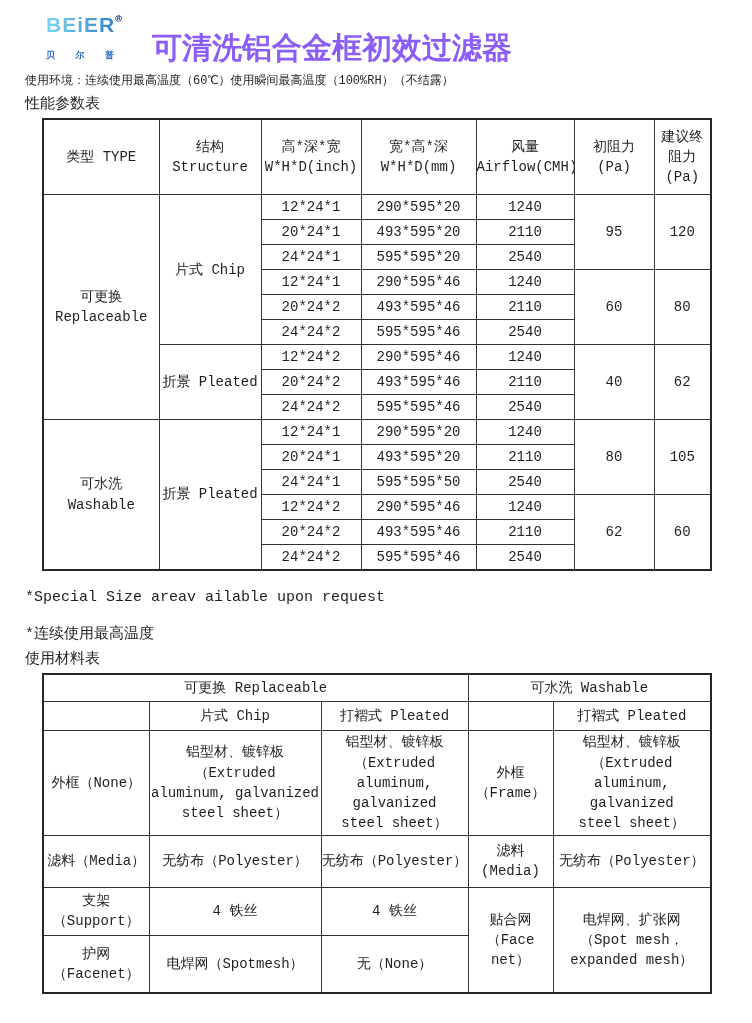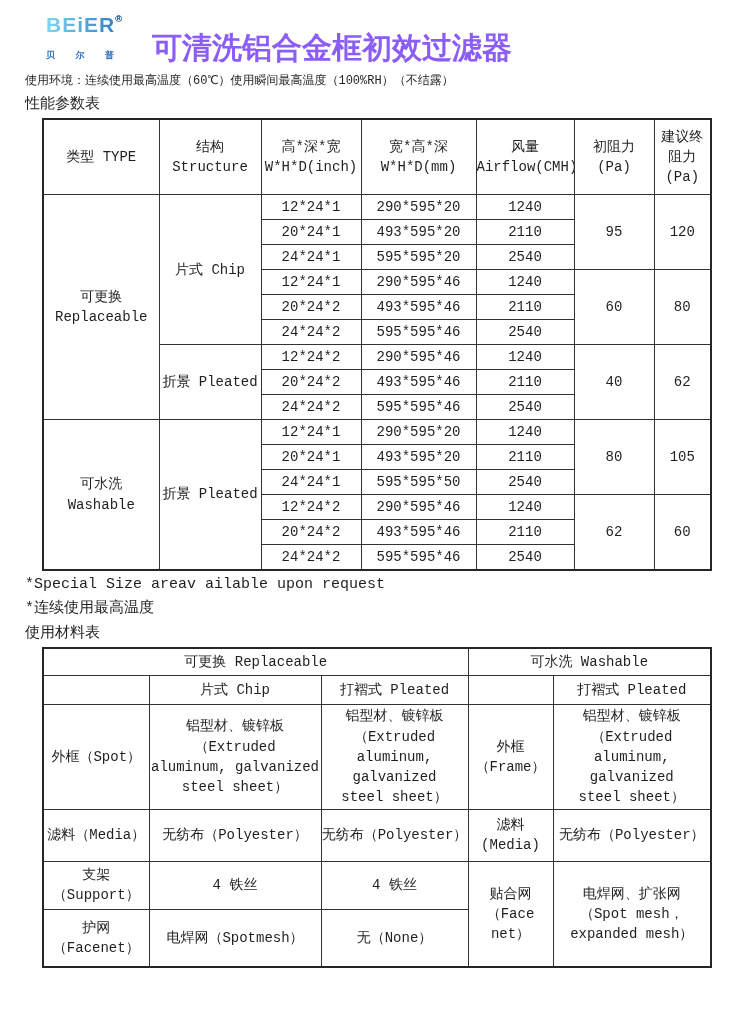--- a/index.html
+++ b/index.html
@@ -66,21 +66,21 @@
     line-height: 1.4;
   }
   .table-label {
     font-size: 15px;
     margin: 4px 0 3px 25px;
     line-height: 1.4;
     font-family: Liberation Mono, monospace;
   }
   .note {
     font-size: 15px;
-    margin: 3px 0 0 25px;
+    margin: 16px 0 0 25px;
     line-height: 1.4;
   }
   
   table {
     border-collapse: collapse;
     table-layout: fixed;
     margin-left: 42px;
     width: 668px;
     border: 2px solid #262626;
   }
@@ -267,21 +267,21 @@
       <tr id="mat-sub-row" class="m-sub-row">
           <th></th>
           <th>片式 Chip</th>
           <th>打褶式 Pleated</th>
           <th></th>
           <th>打褶式 Pleated</th>
         </tr>
     </thead>
     <tbody id="mat-tbody">
         <tr class="m-row-0">
-          <td>外框（Spot）</td>
+          <td>外框（None）</td>
           <td>铝型材、镀锌板
 （Extruded
 aluminum, galvanized
 steel sheet）</td>
           <td>铝型材、镀锌板
 （Extruded
 aluminum, galvanized
 steel sheet）</td>
           <td>外框
 （Frame）</td>

